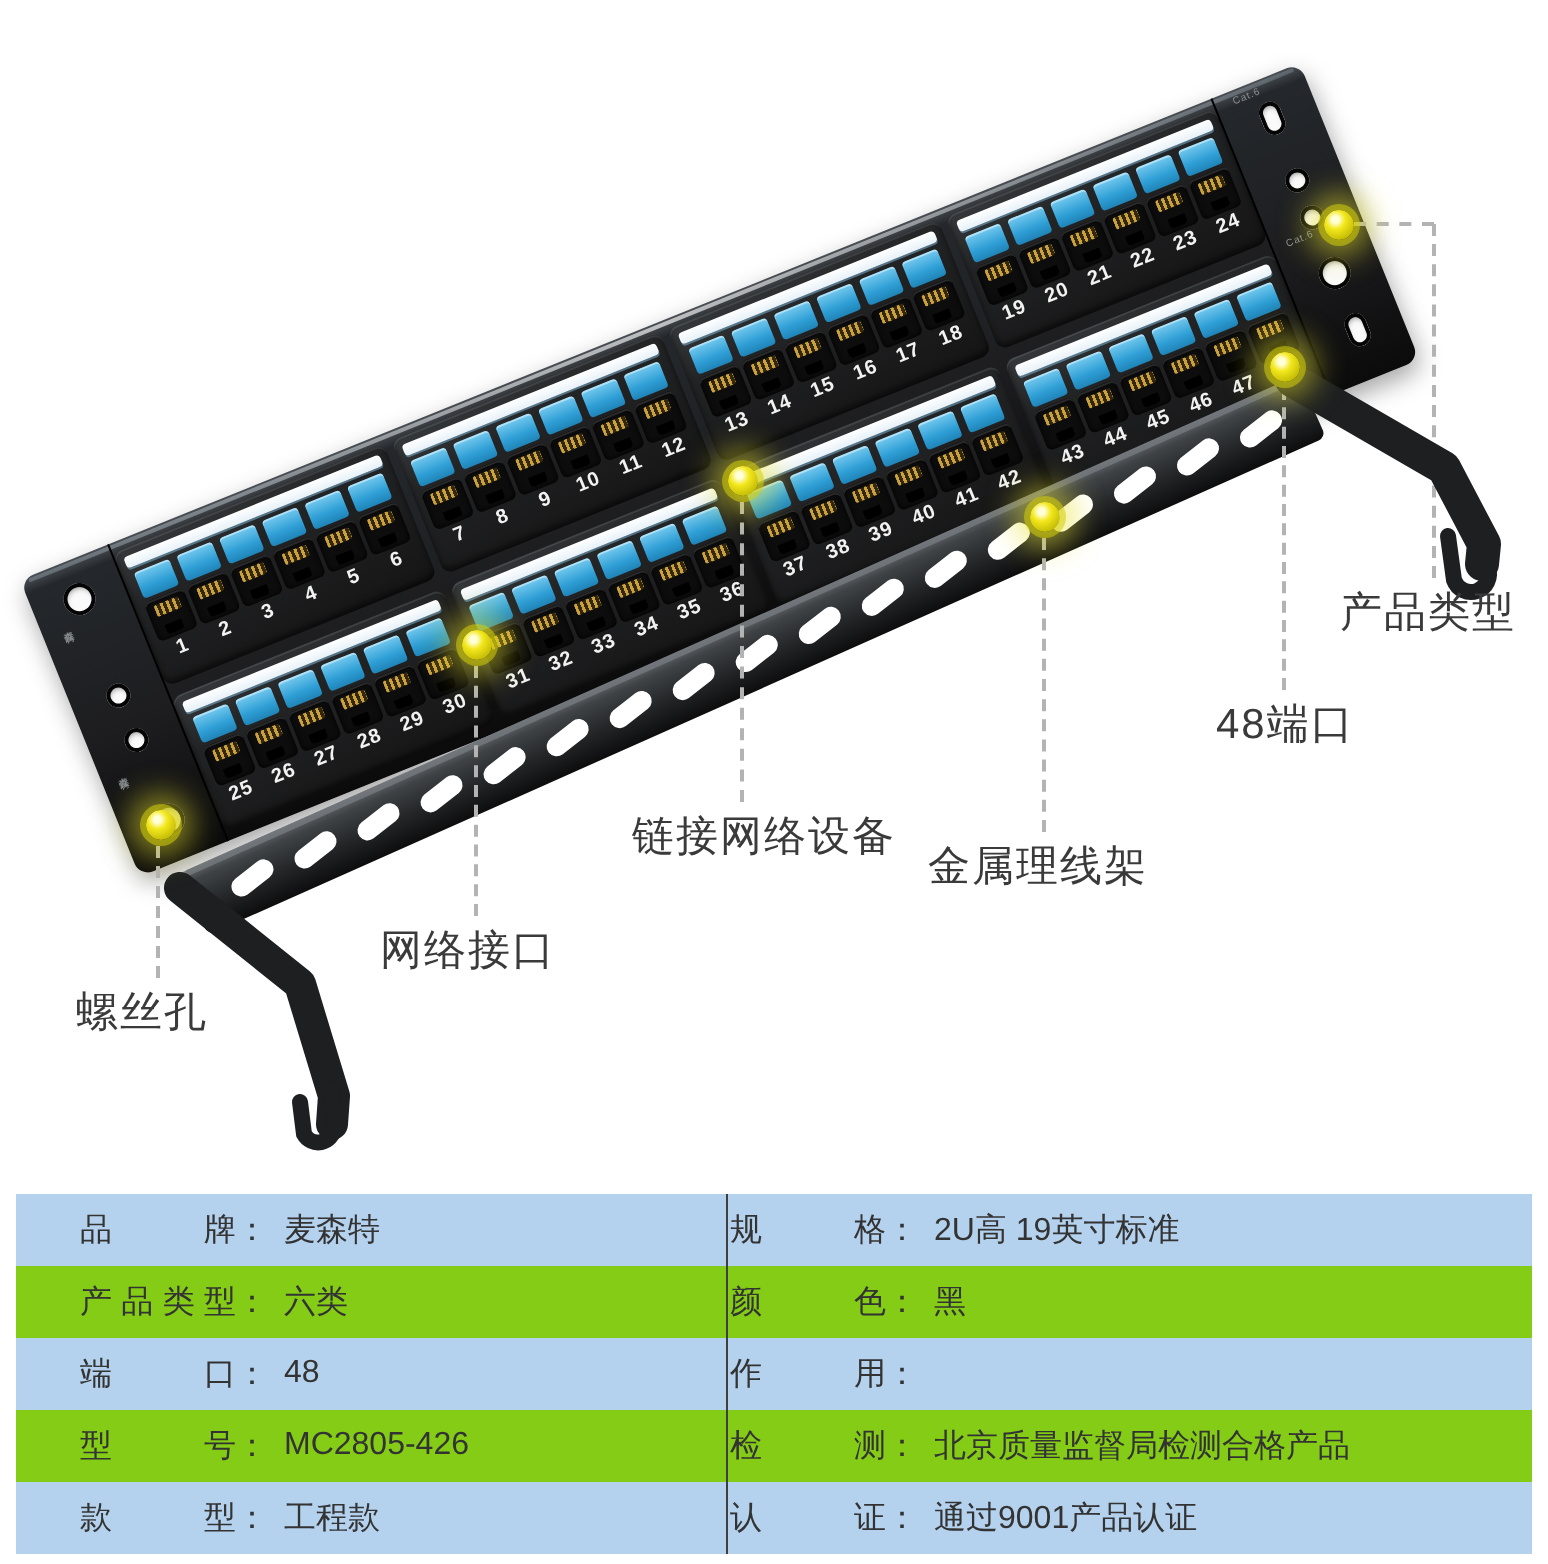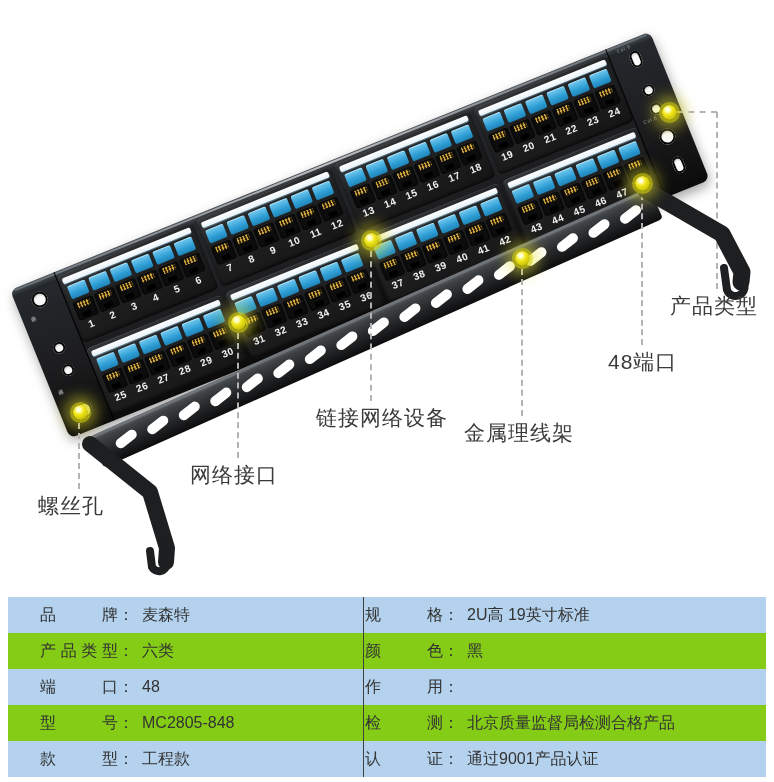--- a/index.html
+++ b/index.html
@@ -475,21 +475,21 @@
           </div>
           <div class="tcell right">
             <span class="k">作用</span>
             <span class="colon">：</span>
           </div>
         </div>
         <div class="trow white">
           <div class="tcell left">
             <span class="k">型号</span>
             <span class="colon">：</span>
-            <span class="v">MC2805-848</span>
+            <span class="v">MC2805-426</span>
           </div>
           <div class="tcell right">
             <span class="k">检测</span>
             <span class="colon">：</span>
             <span class="v">北京质量监督局检测合格产品</span>
           </div>
         </div>
         <div class="trow blue">
           <div class="tcell left">
             <span class="k">款型</span>

